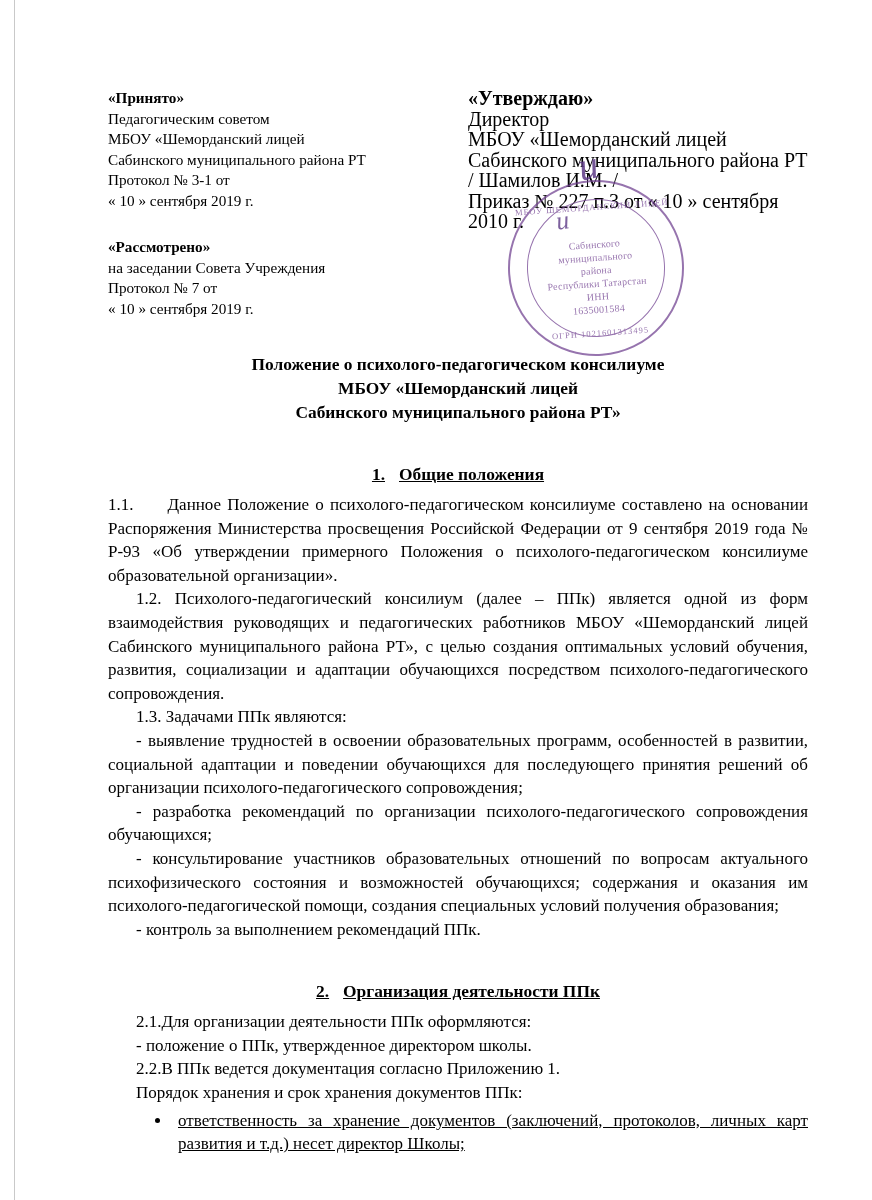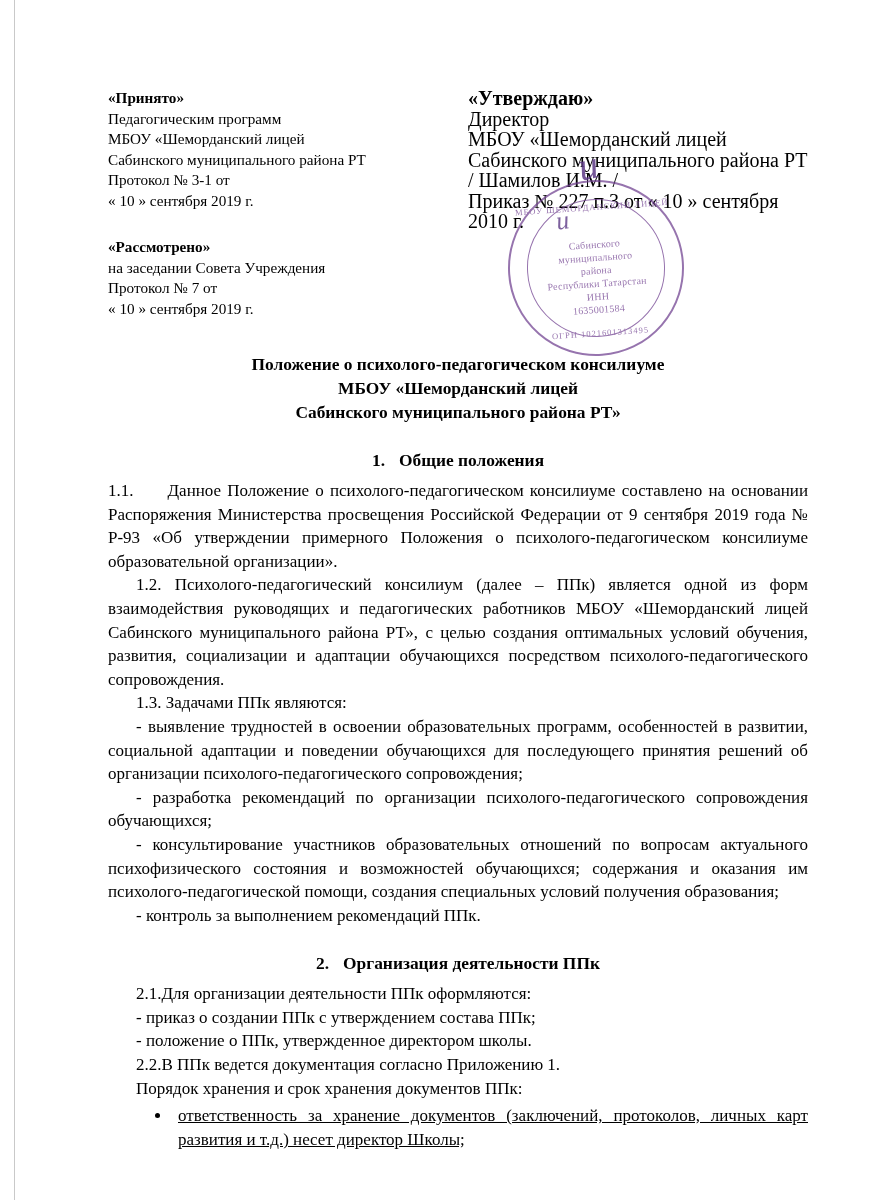--- a/index.html
+++ b/index.html
@@ -130,24 +130,25 @@
   .title {
     margin-top: 52px;
     text-align: center;
     font-weight: bold;
     font-size: 17.4px;
     line-height: 24px;
   }
 
   
   .section-head {
-    margin-top: 26px;
+    margin-top: 40px;
     text-align: center;
     font-weight: bold;
     font-size: 17.4px;
+    text-decoration: underline;
   }
   .section-head .num {
     margin-right: 14px;
   }
   p.body {
     margin: 0;
     font-size: 17px;
     line-height: 23.6px;
     text-align: justify;
     text-justify: inter-word;
@@ -184,21 +185,21 @@
 <div class="page">
   <div class="left-edge"></div>
 
   <div class="content">
 
     <div class="header">
 
       <div class="hdr-left">
         <div class="blk1">
           <div class="b">«Принято»</div>
-          <div>Педагогическим программ</div>
+          <div>Педагогическим советом</div>
           <div>МБОУ «Шеморданский лицей</div>
           <div>Сабинского муниципального района РТ</div>
           <div>Протокол  № 3-1   от</div>
           <div>« 10 »   сентября  2019 г.</div>
         </div>
         <div class="blk2">
           <div class="b">«Рассмотрено»</div>
           <div>на заседании Совета Учреждения</div>
           <div>Протокол  № 7   от</div>
           <div>« 10 »   сентября   2019 г.</div>
@@ -247,21 +248,20 @@
     <p class="body"><span class="indent"></span>- выявление трудностей в освоении образовательных программ, особенностей в развитии, социальной адаптации и поведении обучающихся для последующего принятия решений об организации психолого-педагогического сопровождения;</p>
     <p class="body"><span class="indent"></span>- разработка рекомендаций по организации психолого-педагогического сопровождения обучающихся;</p>
     <p class="body"><span class="indent"></span>- консультирование участников образовательных отношений по вопросам актуального психофизического состояния и возможностей обучающихся; содержания и оказания им психолого-педагогической помощи, создания специальных условий получения образования;</p>
     <p class="body nojust"><span class="indent"></span>- контроль за выполнением рекомендаций ППк.</p>
 
     <div class="section-head">
       <span class="num">2.</span><span>Организация деятельности ППк</span>
     </div>
 
     <p class="body nojust first"><span class="indent"></span>2.1.Для организации деятельности ППк оформляются:</p>
-    <p class="body nojust"><span class="indent"></span>- приказ о создании ППк с утверждением состава ППк;</p>
     <p class="body nojust"><span class="indent"></span>- положение о ППк, утвержденное директором школы.</p>
     <p class="body nojust"><span class="indent"></span>2.2.В ППк ведется документация согласно Приложению 1.</p>
     <p class="body nojust"><span class="indent"></span>Порядок хранения и срок хранения документов ППк:</p>
 
     <ul class="bullets">
       <li>ответственность за хранение документов (заключений, протоколов, личных карт развития и т.д.) несет директор Школы;</li>
     </ul>
 
   </div>
 </div>

